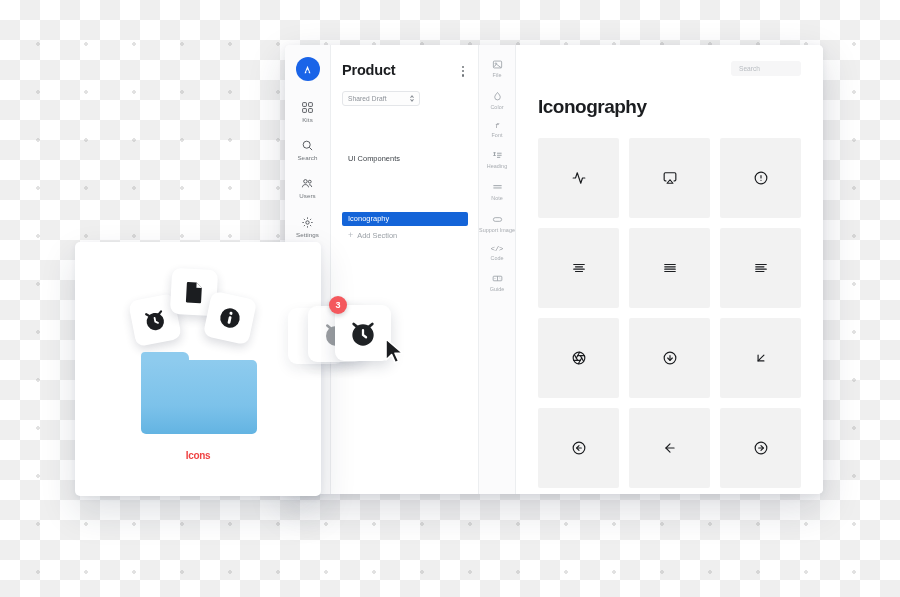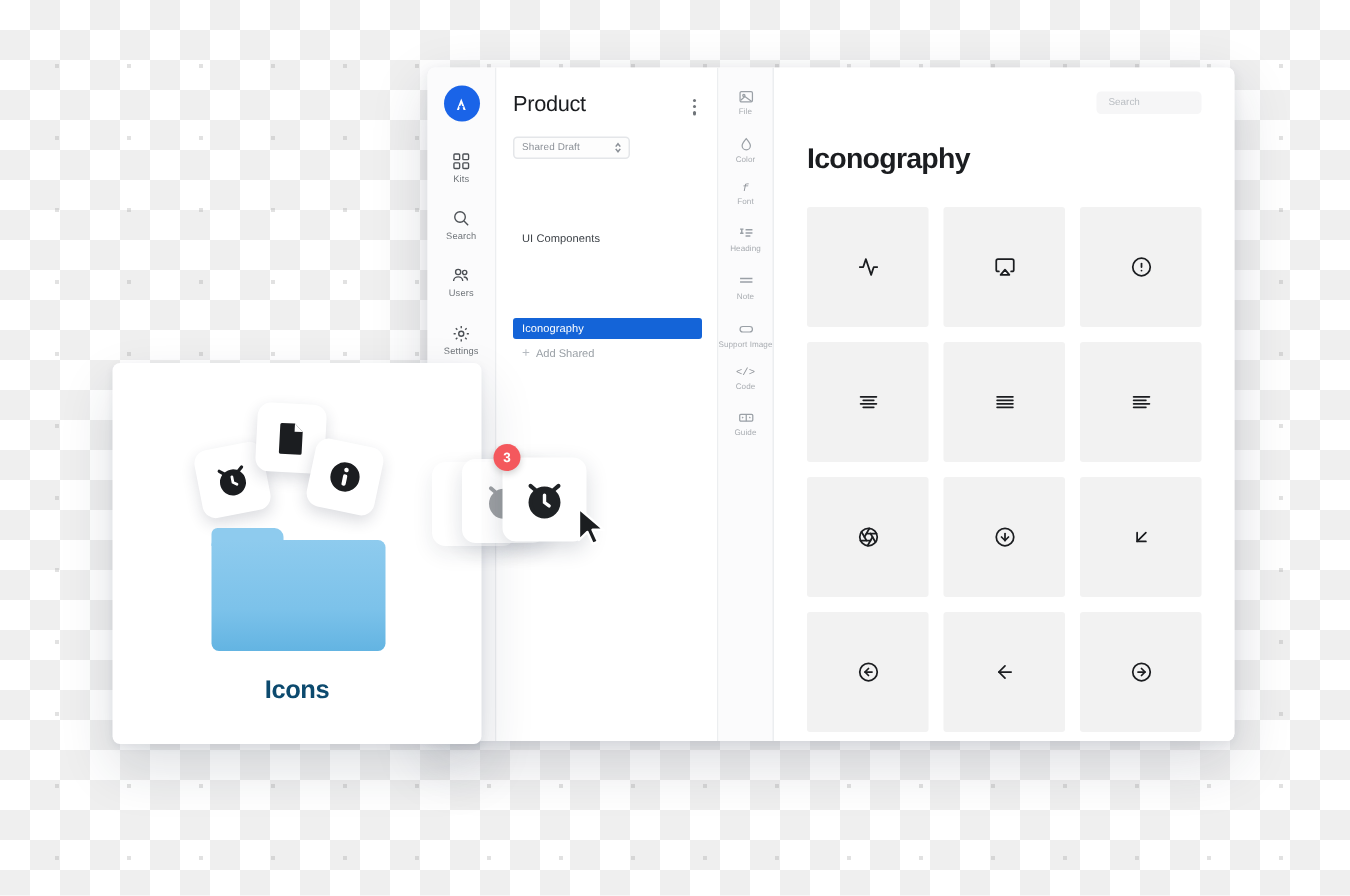--- a/index.html
+++ b/index.html
@@ -47,21 +47,21 @@
   }
   .rail-item svg{display:block;margin-bottom:3px;}
   .rail-label{font-size:6.2px;color:#6f7479;letter-spacing:.1px;line-height:1;}
 
   
   .sections-panel{
     width:148px;flex:0 0 148px;background:#ffffff;
     border-right:1px solid #eceef0;padding:18px 10px 0 11px;box-sizing:border-box;
   }
   .panel-head{display:flex;align-items:flex-start;justify-content:space-between;}
-  .panel-title{font-size:14.5px;font-weight:normal;color:#1b1d20;letter-spacing:-.2px;line-height:1;}
+  .panel-title{font-size:14.5px;font-weight:bold;color:#1b1d20;letter-spacing:-.2px;line-height:1;}
   .kebab{display:flex;flex-direction:column;gap:2px;padding:3px 4px;cursor:pointer;}
   .kebab i{width:2.2px;height:2.2px;border-radius:50%;background:#6f7479;display:block;}
 
   .draft-select{
     margin-top:11px;width:78px;height:15px;border:1px solid #e4e6e9;border-radius:3px;
     background:#fdfdfd;display:flex;align-items:center;justify-content:space-between;
     padding:0 4px 0 5px;box-sizing:border-box;cursor:pointer;
   }
   .draft-select .txt{font-size:6.6px;color:#8b9097;letter-spacing:.1px;}
   .stepper{display:flex;flex-direction:column;align-items:center;line-height:3px;color:#8b9097;font-size:5px;}
@@ -132,21 +132,21 @@
   .folder-tab{
     position:absolute;left:0;top:0;width:48px;height:12px;border-radius:4px 6px 0 0;
     background:#8ecbee;
   }
   .folder-body{
     position:absolute;left:0;top:8px;width:116px;height:74px;border-radius:3px 5px 5px 5px;
     background:linear-gradient(180deg,#8ecbee 0%,#7cc2ea 62%,#63b4e2 100%);
   }
   .finder-label{
     position:absolute;left:0;top:208px;width:246px;text-align:center;
-    font-size:17px;font-weight:bold;color:#0c4a6e;letter-spacing:-.3px;
+    font-size:10px;font-weight:bold;color:#ef4444;letter-spacing:-.3px;
   }
 
   
   .drag-stack{position:absolute;left:288px;top:296px;width:130px;height:90px;}
   .drag-card{
     position:absolute;width:56px;height:56px;background:#ffffff;border-radius:9px;
     box-shadow:0 5px 14px rgba(28,40,64,.17);
     display:flex;align-items:center;justify-content:center;
   }
   .dc-back{left:0px;top:12px;opacity:.55;}
@@ -227,21 +227,21 @@
             <path d="M2 7 L4 9.5 L6 7"></path>
           </svg>
       </span>
     </div>
 
     <div class="section-list">
       <div class="section-item">UI Components</div>
       <div class="section-item active">Iconography</div>
       <div class="add-section">
         <span class="plus">+</span>
-        <span>Add Shared</span>
+        <span>Add Section</span>
       </div>
     </div>
   </div>
 
   <div class="tools-rail">
     <div class="tool-item">
       <svg width="11" height="11" viewBox="0 0 24 24" fill="none" stroke="#9aa0a6" stroke-width="1.8">
           <rect x="3" y="4.5" width="18" height="15" rx="2"></rect>
           <circle cx="8.5" cy="10" r="1.6"></circle>
           <path d="M4 17 L10 11.6 L20 19"></path>

